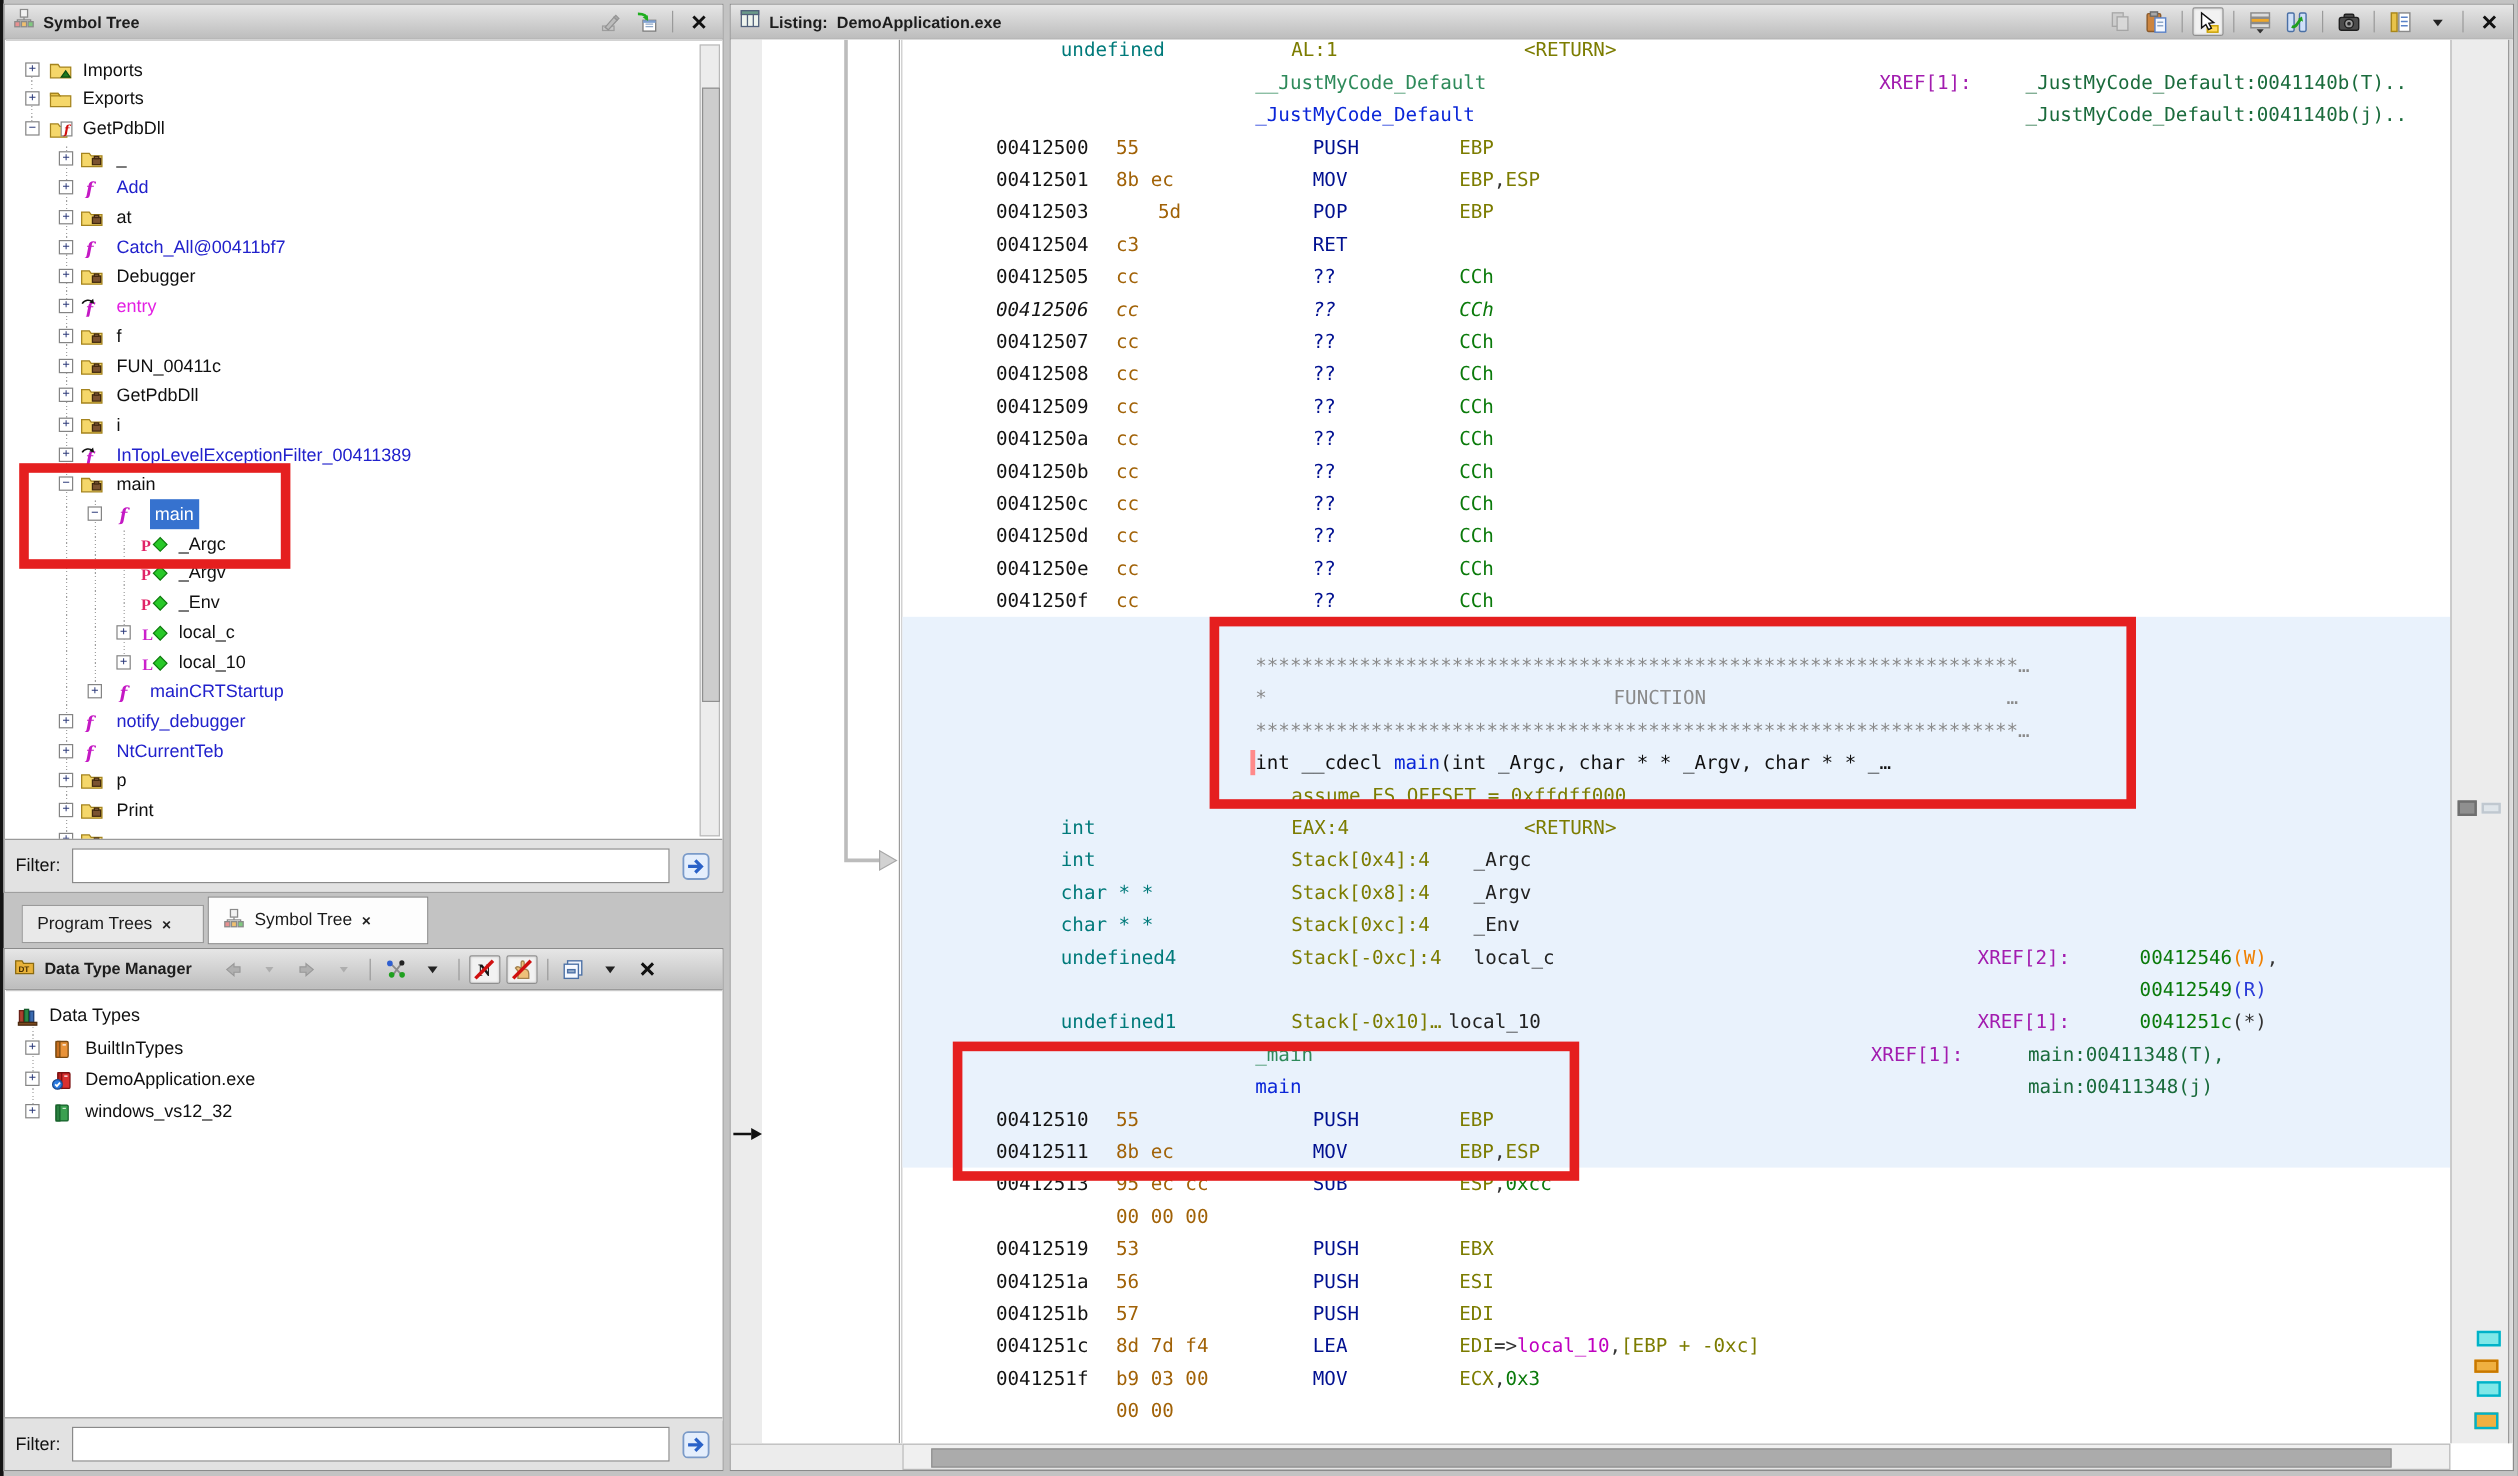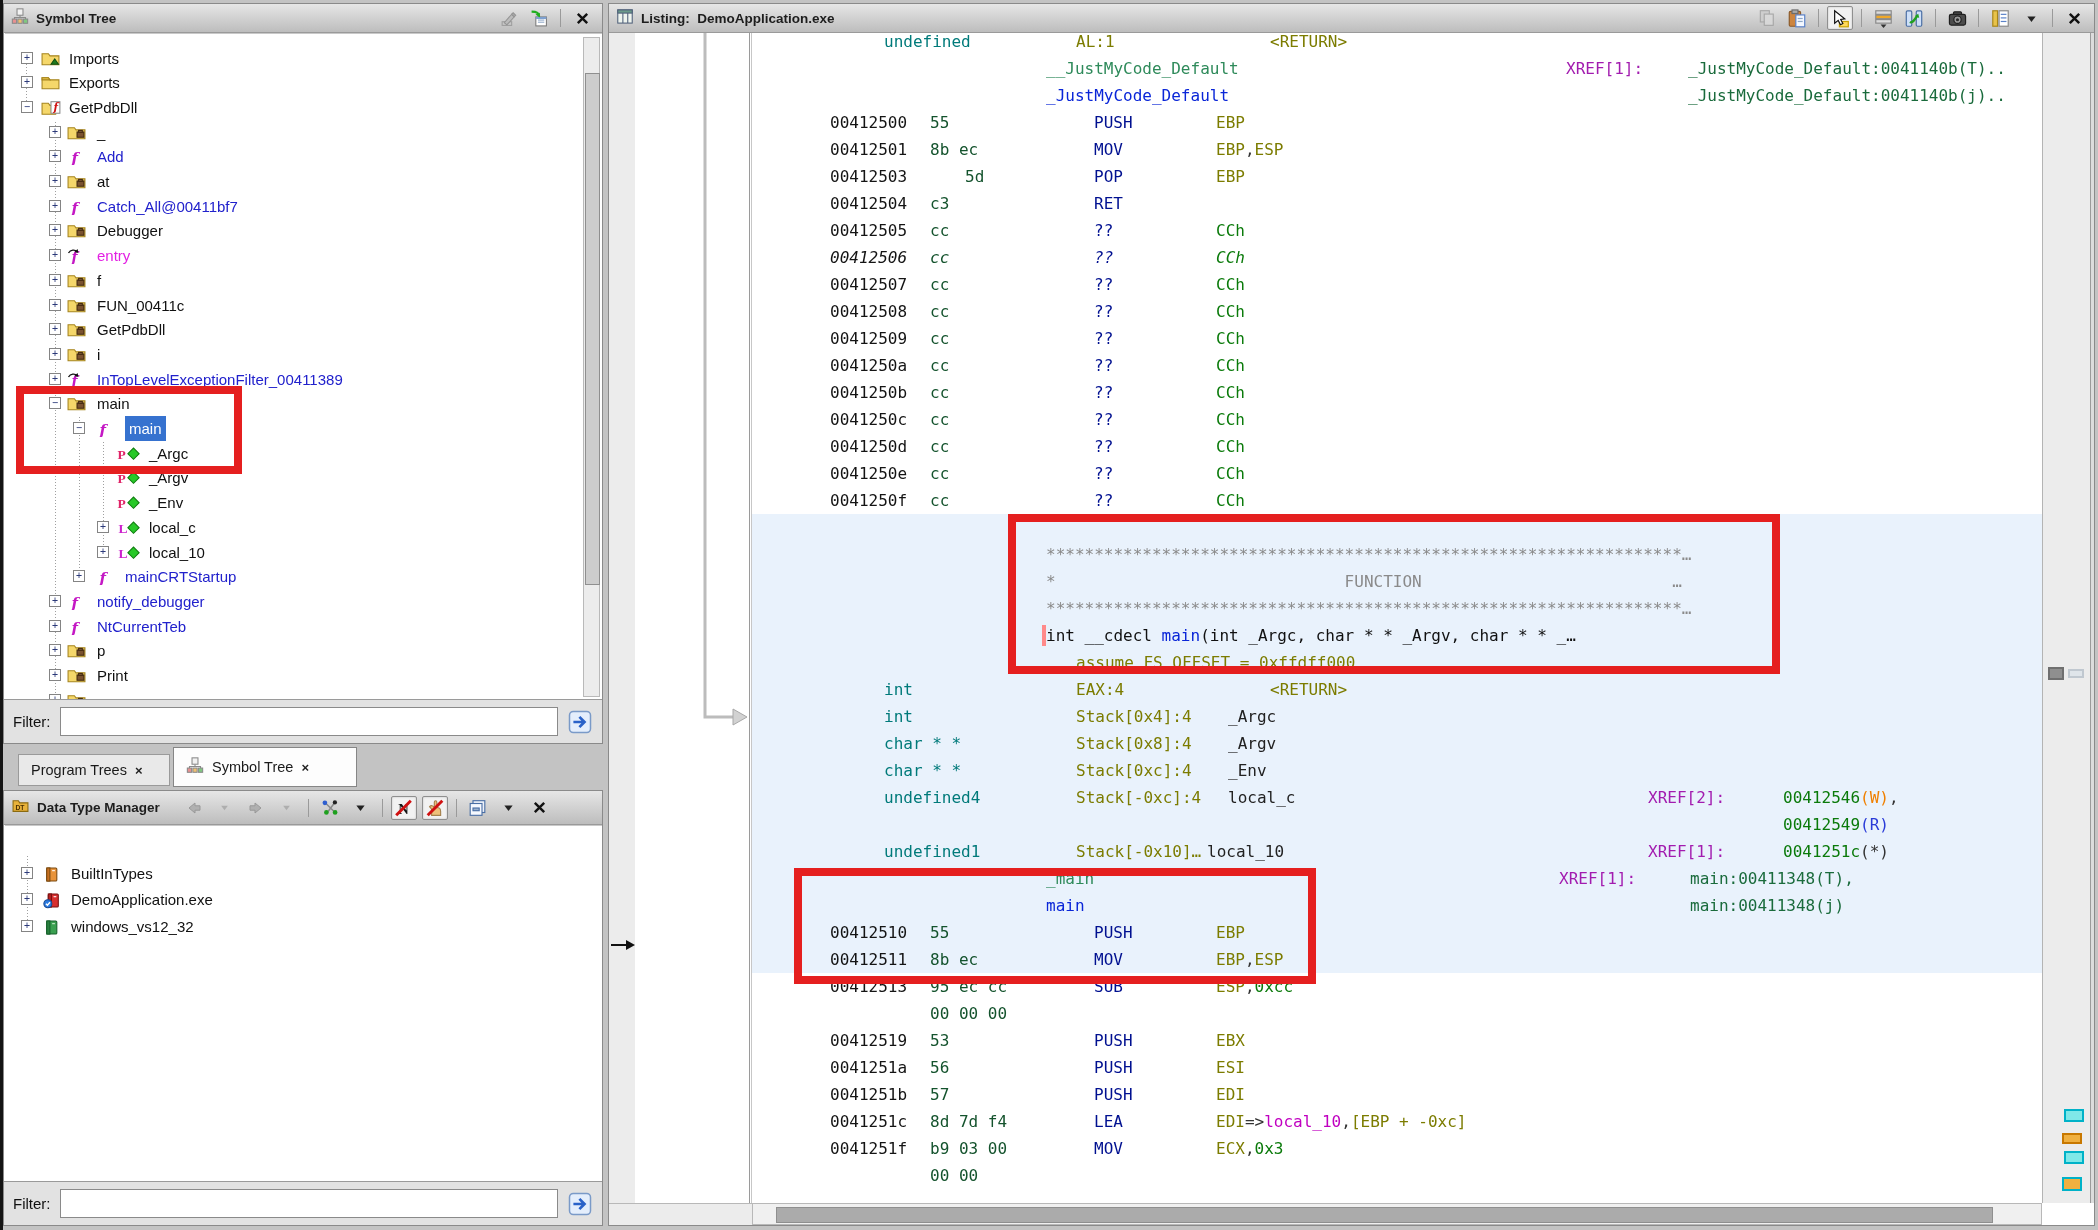--- a/index.html
+++ b/index.html
@@ -52,21 +52,21 @@
   
   .listing-body{position:absolute;left:0;top:29px;right:0;bottom:22px;background:#ffffff;overflow:hidden;}
   .gutter{position:absolute;left:0;top:0;width:26px;height:100%;background:#ececec;border-right:1px solid #d8d8d8;}
   .flow-margin{position:absolute;left:26px;top:0;width:114px;height:100%;background:#fff;border-right:1px solid #9a9a9a;}
   .text-area-border{position:absolute;left:142px;top:0;width:1px;height:100%;background:#c7c7c7;}
   .overview-strip{position:absolute;left:1433px;top:0;width:48px;height:100%;background:#ececec;border-left:1px solid #b4b4b4;box-sizing:border-box;}
   .vscroll{position:absolute;left:1481px;top:0;width:4px;height:100%;background:#dcdcdc;border-left:1px solid #9a9a9a;}
   .blue-region{position:absolute;left:143px;width:1290px;background:#e9f2fc;}
   .lrow{position:absolute;left:143px;width:1290px;height:27px;font:16px/27px "DejaVu Sans Mono",monospace;}
   .lcol{position:absolute;top:0;white-space:pre;}
-  .addr{color:#141414}.byt{color:#14532d}.mn{color:#001090}.reg{color:#7c7c00}
+  .addr{color:#141414}.byt{color:#a16207}.mn{color:#001090}.reg{color:#7c7c00}
   .cst{color:#0a7a0a}.lbl1{color:#0a26d8}.lbl2{color:#2e8a5a}.xl{color:#a21caf}
   .xv{color:#0a7a0a}.xvd{color:#1a6b3c}.xw{color:#f08000}.xr{color:#2a3bd8}
   .sep{color:#333}.ttype{color:#007a7a}.stor{color:#7c7c00}.pname{color:#222}
   .com{color:#8a8a8a}.sig{color:#111}.mag{color:#c000c0}
   .cursor-bar{position:absolute;width:4px;height:21px;background:#ff8a8a;z-index:5;}
   .mark{position:absolute;box-sizing:border-box;}
 
   .hscroll{position:absolute;left:143px;bottom:0;width:1290px;height:22px;background:#f0f0f0;border:1px solid #b8b8b8;box-sizing:border-box;}
   .hscroll .thumb{position:absolute;left:23px;top:3px;width:1215px;height:14px;background:#ababab;border:1px solid #8f8f8f;}
   .hscroll-corner{position:absolute;left:0;bottom:0;width:143px;height:22px;background:#ececec;border-top:1px solid #b8b8b8;box-sizing:border-box;}
@@ -452,20 +452,29 @@
           </span>
           <span class="tbtn">
             <svg width="15" height="15" viewBox="0 0 16 16">
               <path d="M3 3 L13 13 M13 3 L3 13" stroke="#111" stroke-width="2.6"></path>
             </svg>
           </span>
         </span>
     </div>
     <div class="tree-view" id="dtmtree" style="left:1px;top:34px;width:597px;height:358px;">
       <div class="guide" style="left:22px;top:30px;height:72px;"></div>
+    <div class="trow" style="top: 8px;">
+          <span class="ticon" style="left: 8px;"><svg width="20" height="17" viewBox="0 0 16 16">
+              <rect x="1.6" y="3" width="3.2" height="9.2" fill="#b04030" stroke="#6a2218"></rect>
+              <rect x="5.6" y="2" width="3.2" height="10.2" fill="#2a8a4a" stroke="#155a2a"></rect>
+              <rect x="9.6" y="3.4" width="3.2" height="8.8" fill="#3a6ab0" stroke="#1a3a70"></rect>
+              <rect x="0.8" y="12.2" width="14.4" height="2.2" fill="#7a4a20" stroke="#4a2a10"></rect>
+            </svg></span>
+          <span class="tlabel " style="left: 36px;">Data Types</span>
+        </div>
         <div class="trow" style="top: 34.7px;">
           <span class="expander" style="left: 16px;">+</span>
           <span class="ticon" style="left: 38px;"><svg width="17" height="17" viewBox="0 0 16 16">
               <rect x="3.5" y="1.8" width="9.5" height="12.4" rx="1" fill="#e8933a" stroke="#7a4a10"></rect>
               <rect x="3.5" y="1.8" width="3" height="12.4" fill="#c87020" stroke="#7a4a10"></rect>
               <line x1="8.6" y1="4.4" x2="11.2" y2="4.4" stroke="#fff"></line>
             </svg></span>
           <span class="tlabel " style="left: 66px;">BuiltInTypes</span>
         </div>
         <div class="trow" style="top: 61.4px;">

